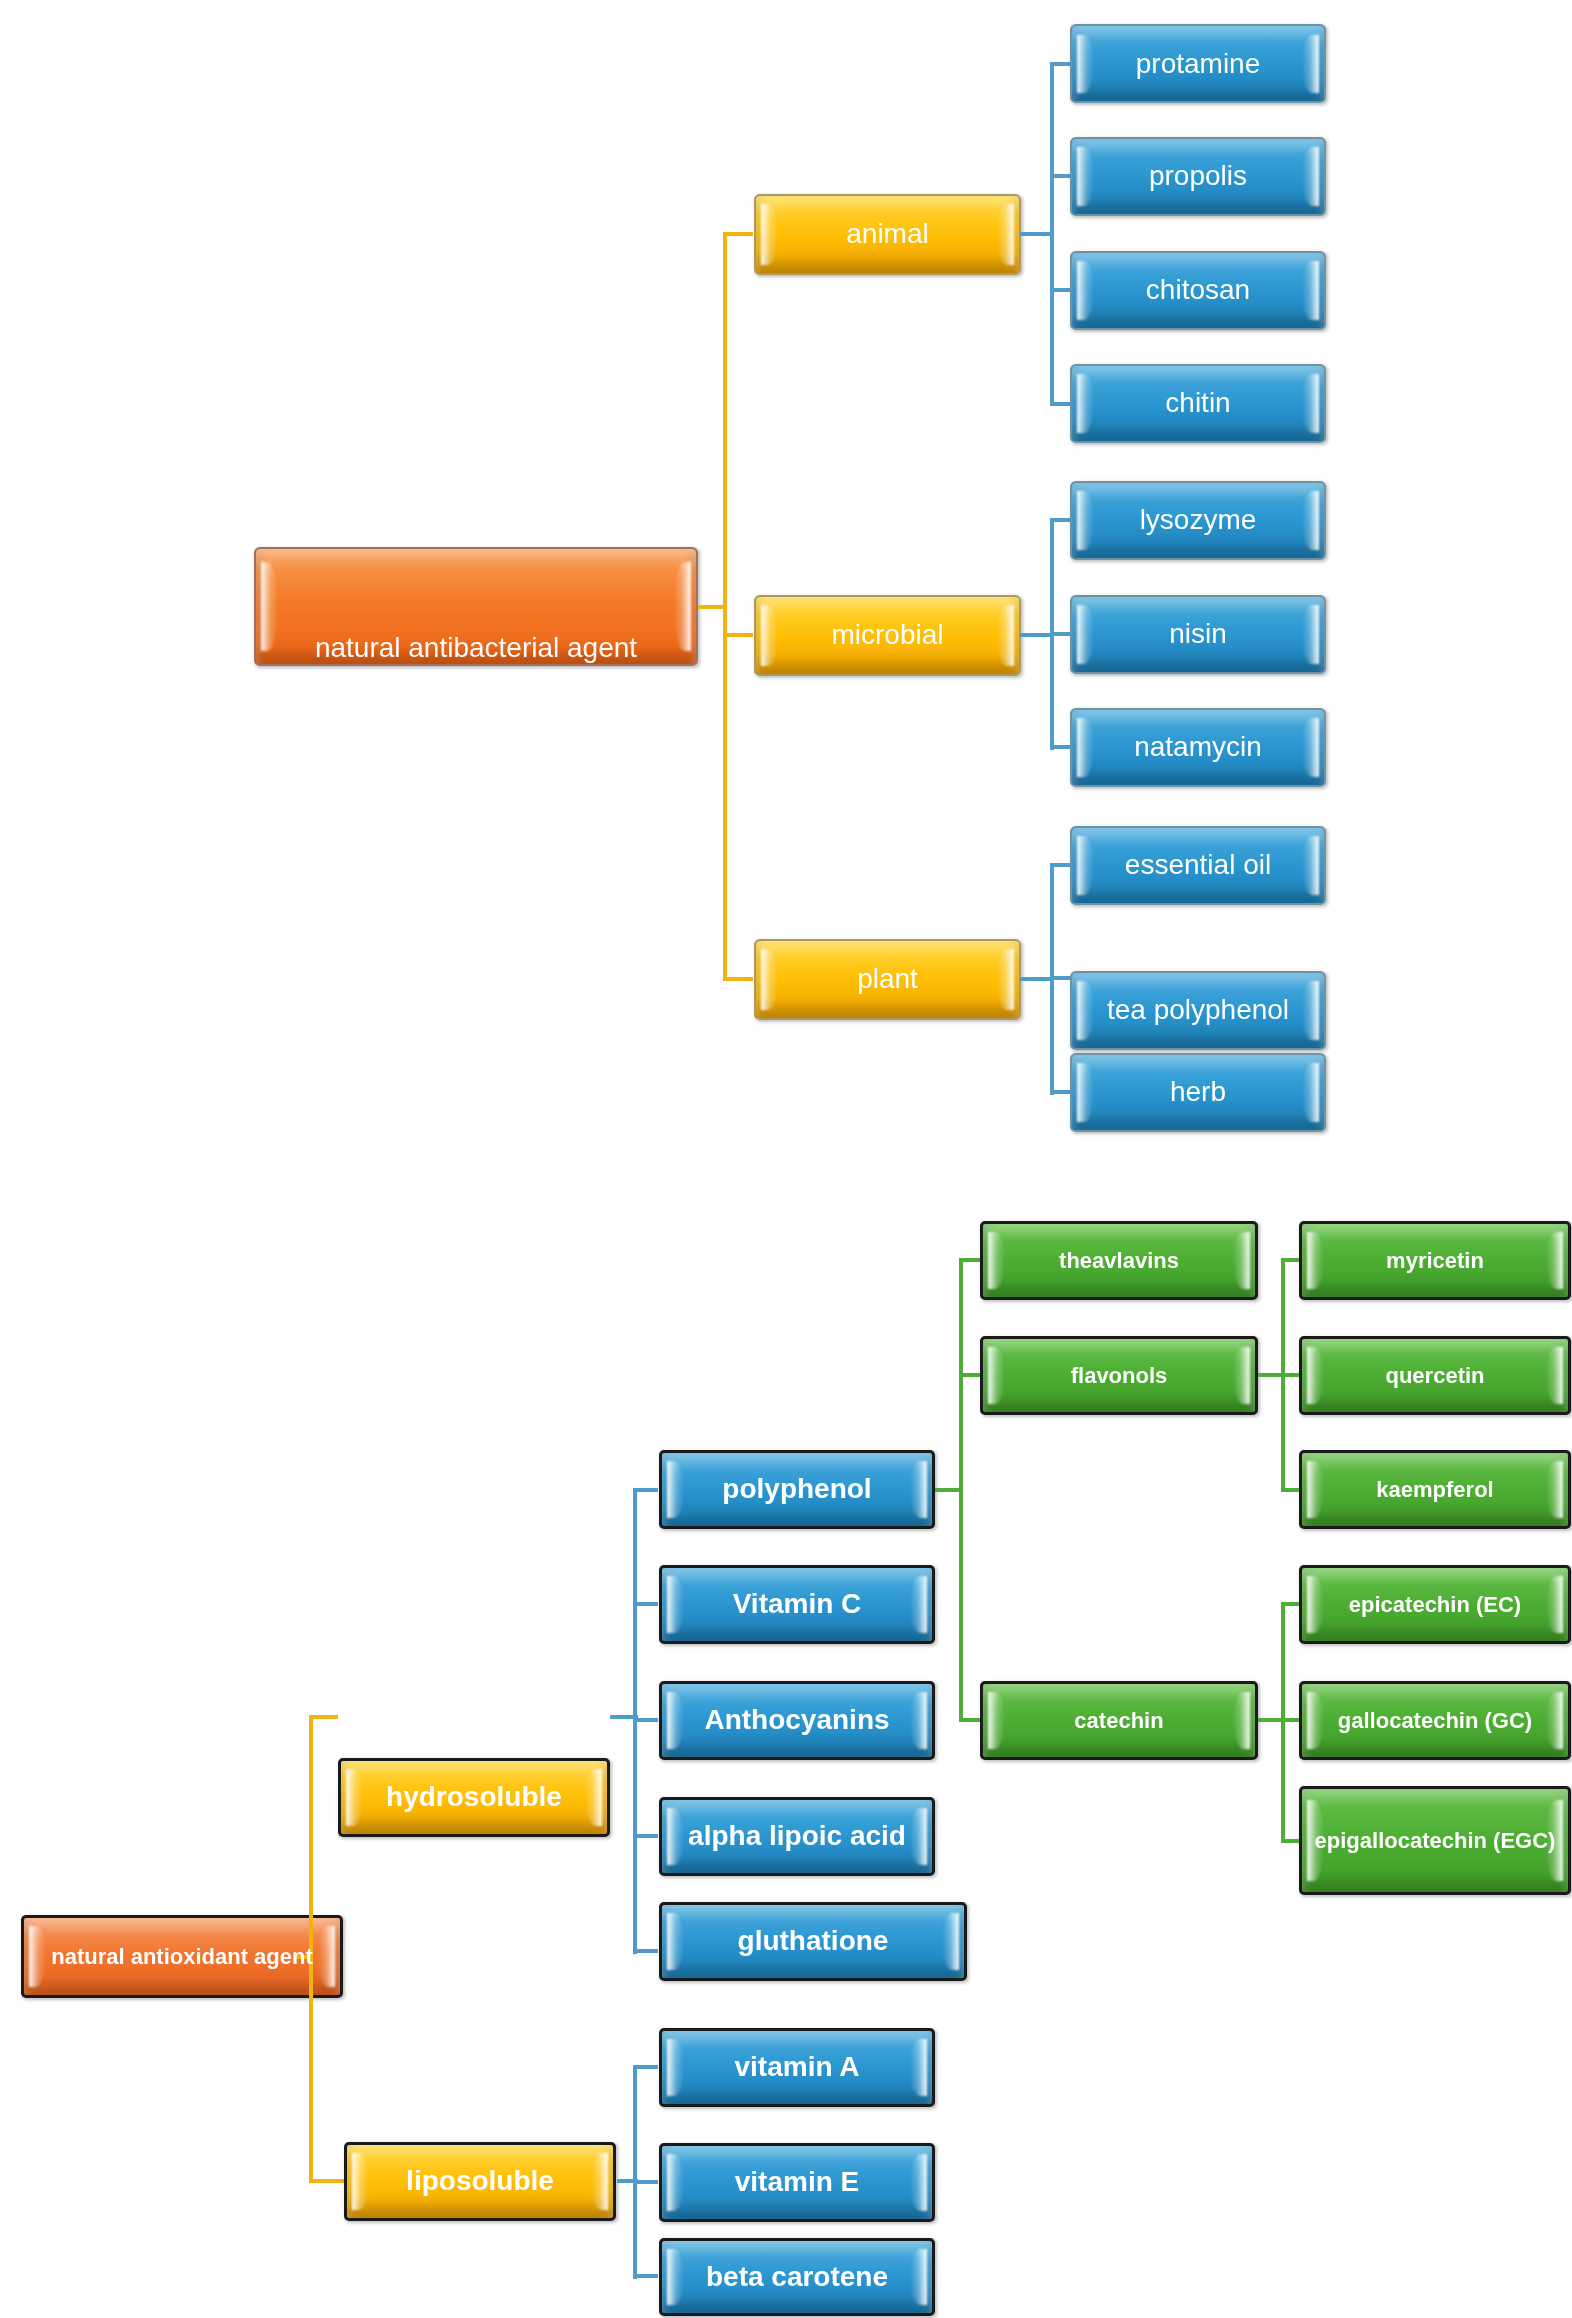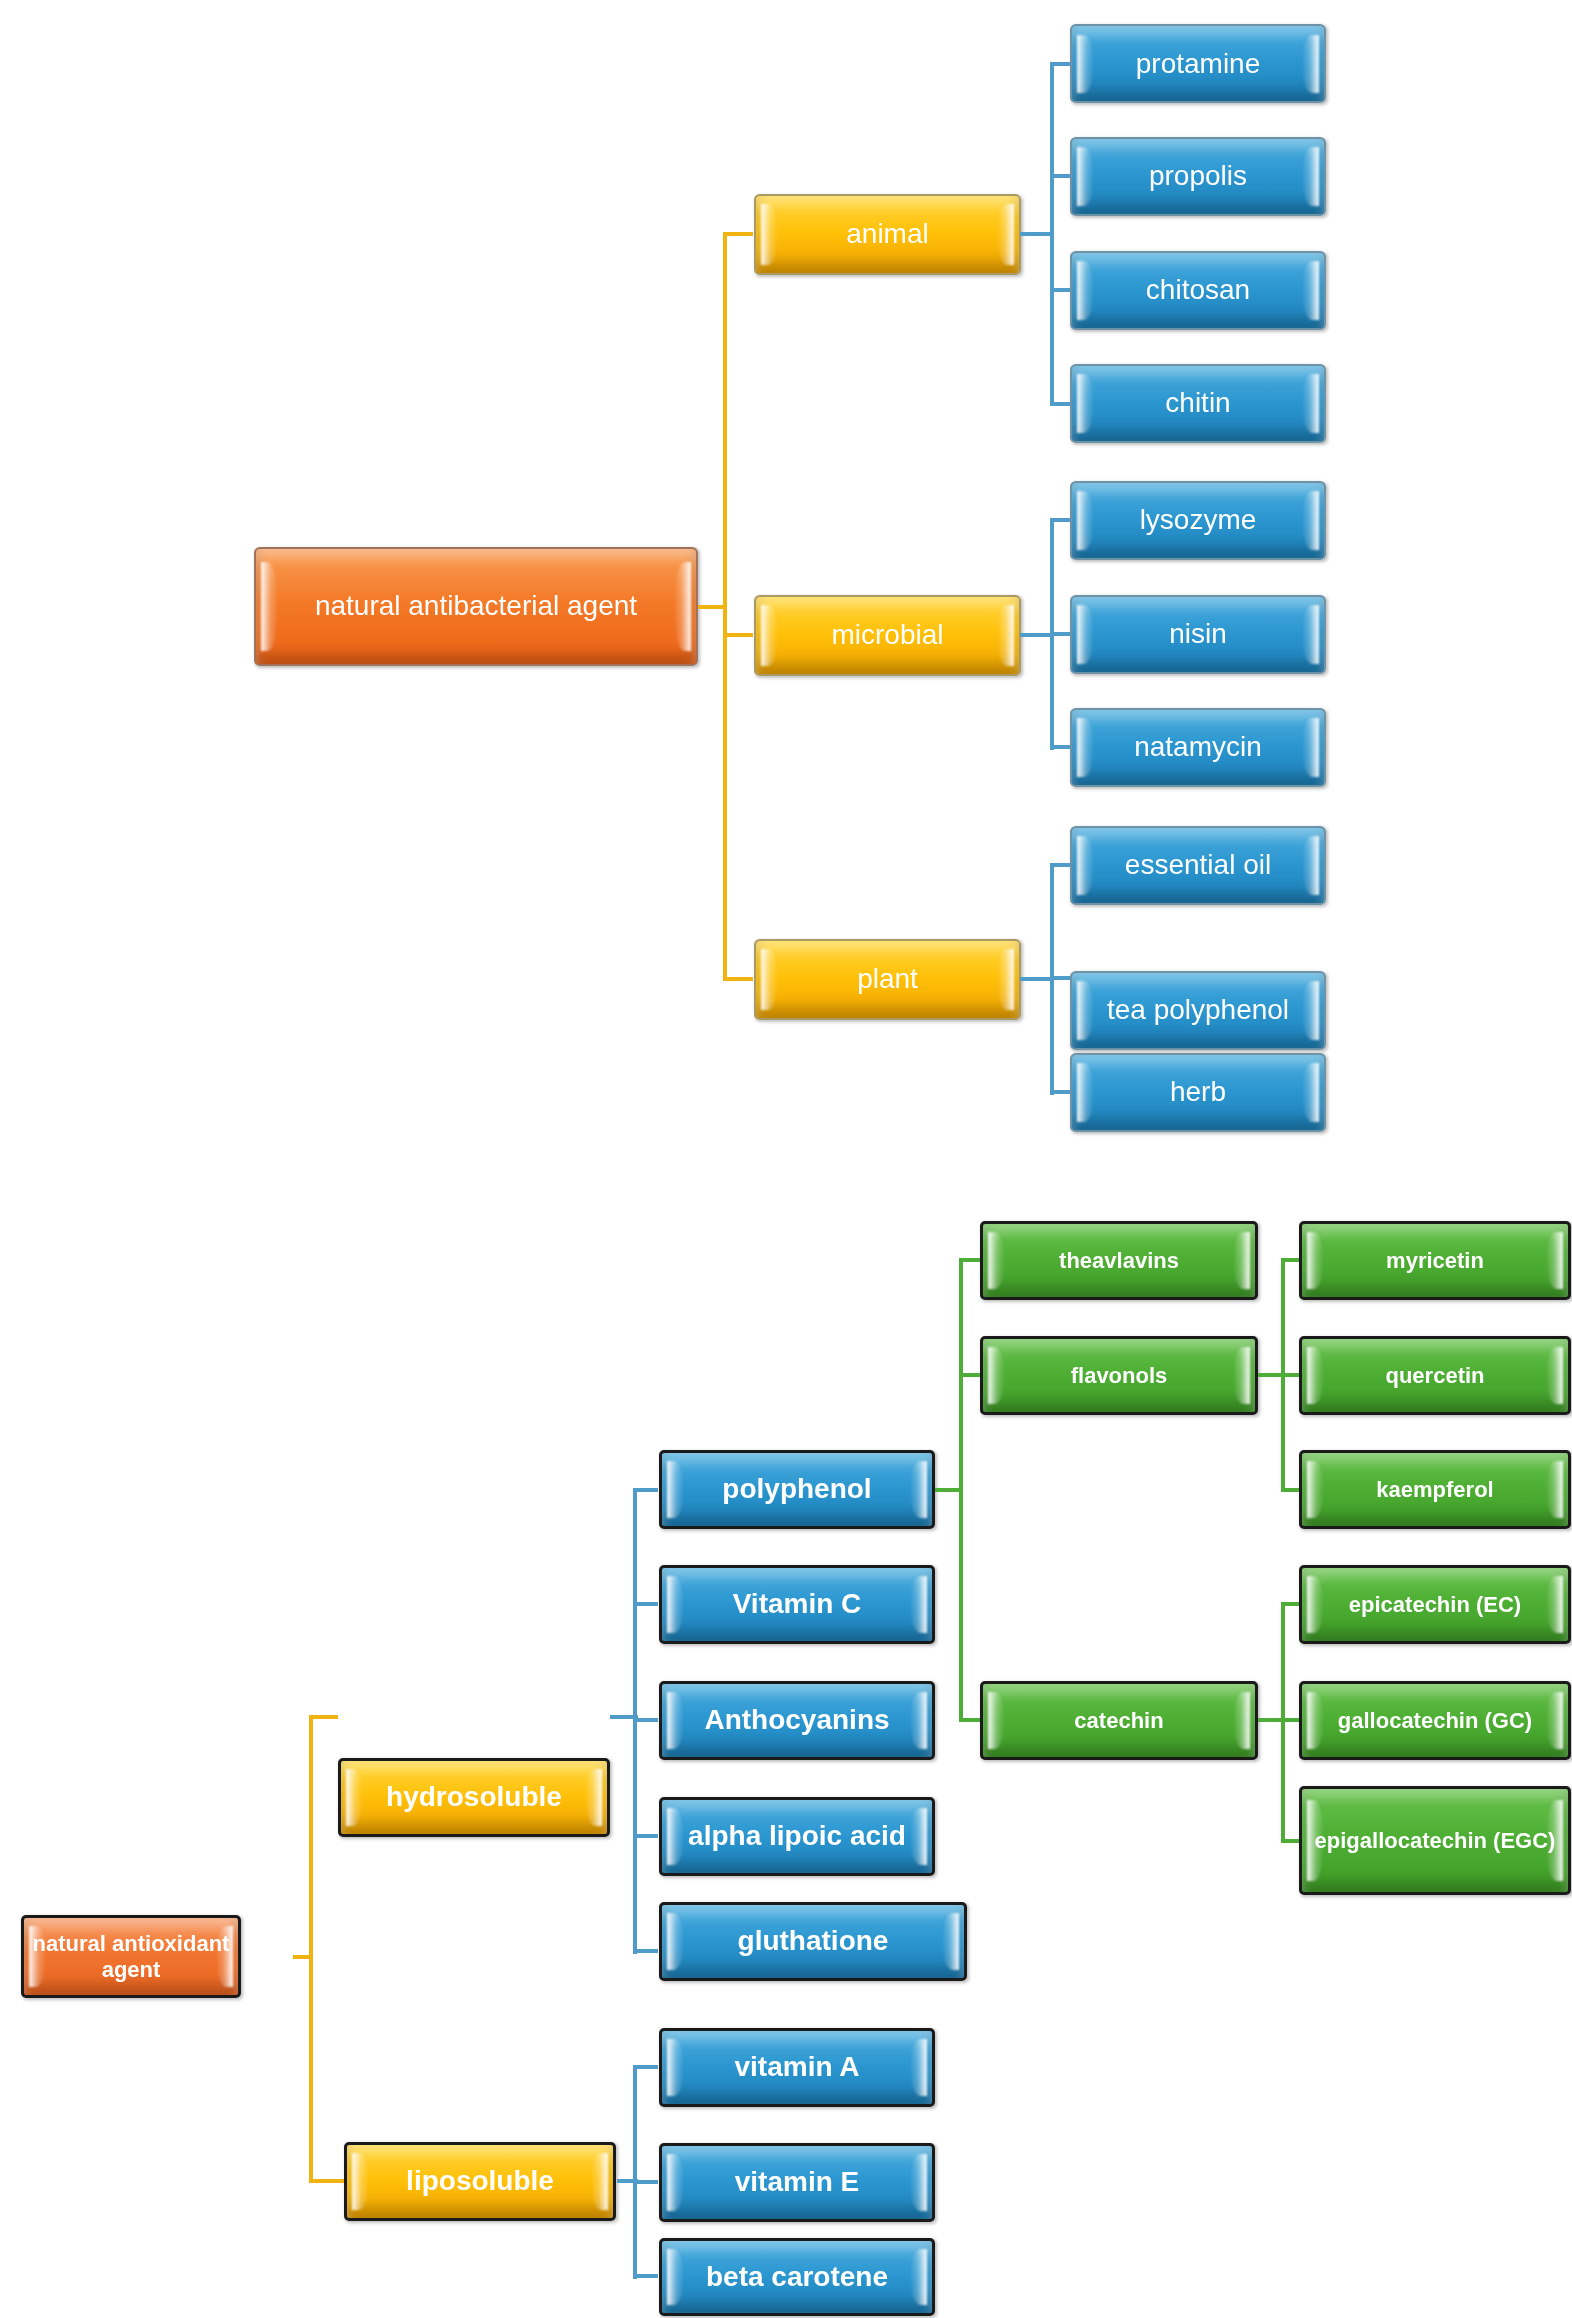--- a/index.html
+++ b/index.html
@@ -20,21 +20,21 @@
         background:linear-gradient(270deg,rgba(255,255,255,.95),rgba(255,255,255,.25) 55%,rgba(255,255,255,0));}
   
   .orange1{background:linear-gradient(180deg,var(--orange1_light) 0%,var(--orange1_mid) 45%,var(--orange1_dark) 100%);}
   .orange2{background:linear-gradient(180deg,var(--orange2_light) 0%,var(--orange2_mid) 45%,var(--orange2_dark) 100%);}
   .gold{background:linear-gradient(180deg,var(--gold_light) 0%,var(--gold_mid) 48%,var(--gold_dark) 100%);}
   .blue{background:linear-gradient(180deg,var(--blue_light) 0%,var(--blue_mid) 48%,var(--blue_dark) 100%);}
   .green{background:linear-gradient(180deg,var(--green_light) 0%,var(--green_mid) 48%,var(--green_dark) 100%);}
   
   .t1{border:2.8px solid;border-radius:5.6px;font-weight:400;}
   .t1 .lbl{font-size:28px;}
-  .t1.orange1{border-color:var(--orange1_border);}
+  .t1.orange1{border-color:var(--orange1_border);align-items:flex-end;}
   .t1.gold{border-color:var(--gold1_border);}
   .t1.blue{border-color:var(--blue1_border);}
   .t2{border:3.3px solid var(--dark_border);border-radius:5px;font-weight:700;}
   .t2 .lbl{font-size:28px;}
   .t2.green .lbl{font-size:22px;}
   .t2.orange2 .lbl{font-size:22px;}
   .nowrap .lbl{white-space:nowrap;}
   
   .line{position:absolute;z-index:1;}
   .lg{background:var(--line_gold);}
@@ -145,21 +145,21 @@
   <div class="line lgr" style="left:1283px;top:1258px;width:15.6px;height:4.4px"></div>
   <div class="line lgr" style="left:1283px;top:1373px;width:15.6px;height:4.4px"></div>
   <div class="line lgr" style="left:1283px;top:1488px;width:15.6px;height:4.4px"></div>
 
   <div class="line lgr" style="left:1258px;top:1718px;width:28px;height:4.4px"></div>
   <div class="line lgr" style="left:1281px;top:1602px;width:4.4px;height:241px"></div>
   <div class="line lgr" style="left:1283px;top:1602px;width:15.6px;height:4.4px"></div>
   <div class="line lgr" style="left:1283px;top:1718px;width:15.6px;height:4.4px"></div>
   <div class="line lgr" style="left:1283px;top:1839px;width:15.6px;height:4.4px"></div>
 
-  <div class="node orange2 t2" style="left:21px;top:1915px;width:220px;height:83px">
+  <div class="node orange2 t2" style="left:21px;top:1915px;width:322px;height:83px">
     <span class="lbl">natural antioxidant agent</span>
     </div>
   <div class="node gold t2" style="left:338px;top:1758px;width:272px;height:79px">
     <span class="lbl">hydrosoluble</span>
     </div>
   <div class="node gold t2" style="left:344px;top:2142px;width:272px;height:79px">
     <span class="lbl">liposoluble</span>
     </div>
 
   <div class="node blue t2" style="left:659px;top:1450px;width:276px;height:79px">

